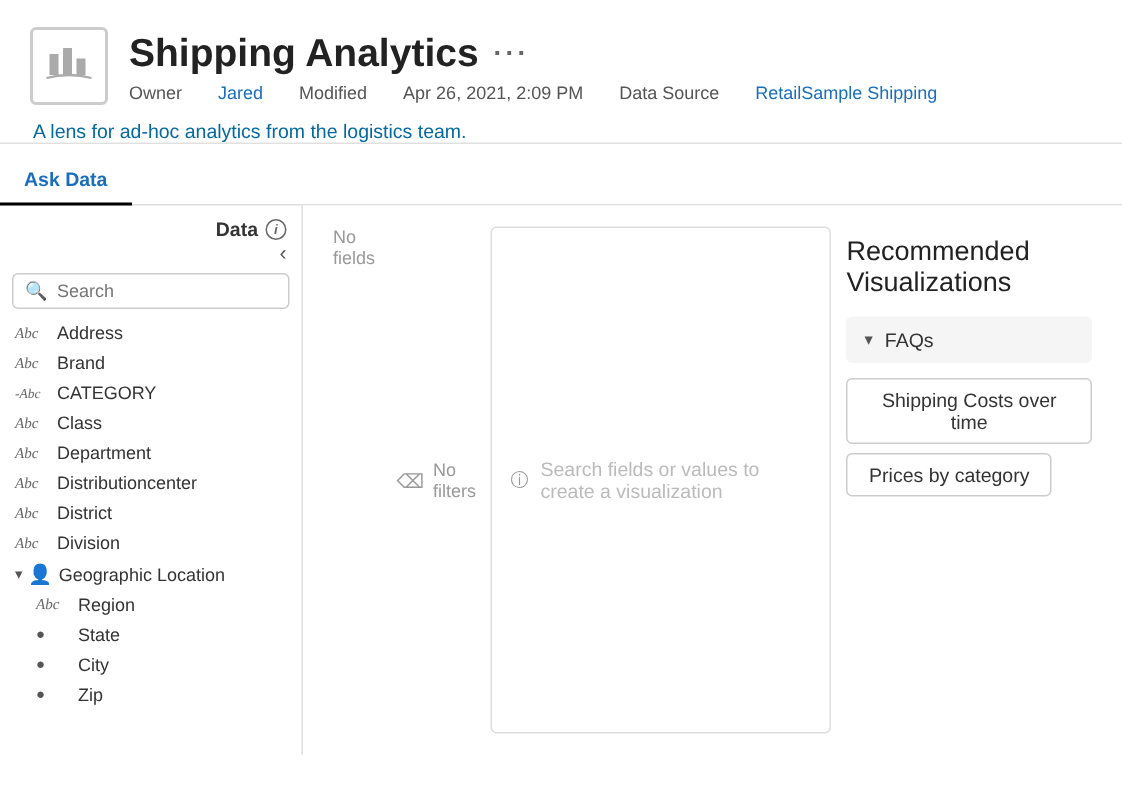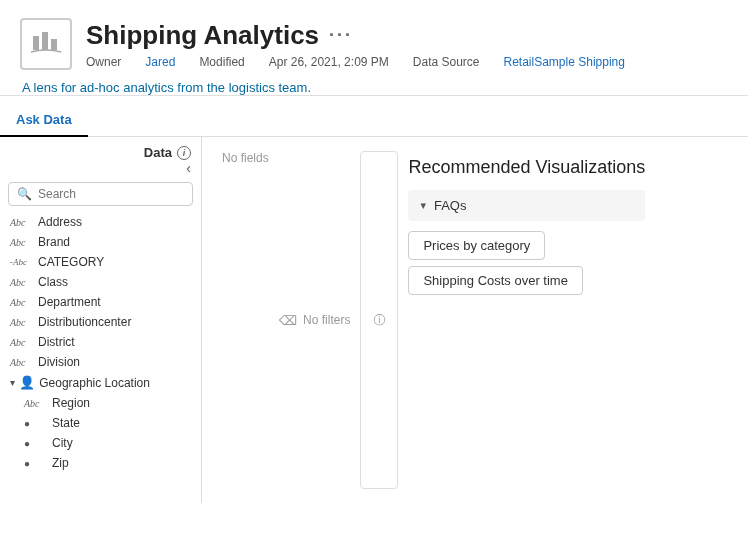--- a/index.html
+++ b/index.html
@@ -175,32 +175,33 @@
   <div class="content">
     <div class="no-fields">No fields</div>
 
     <div class="filter-row">
       <span class="filter-icon">⌫</span>
       <span>No filters</span>
     </div>
 
     <div class="search-bar-row">
       <span class="search-bar-icon">ⓘ</span>
+      <span class="search-bar-placeholder">Search fields or values to create a visualization</span>
     </div>
 
     <div class="recommended-section">
       <div class="recommended-title">Recommended Visualizations</div>
 
       <div class="faq-group">
         <div class="faq-header">
           <span class="faq-chevron">▾</span>
           <span>FAQs</span>
         </div>
       </div>
 
       <div class="viz-buttons">
+        <button class="viz-btn">Shipping Costs over time</button>
         <button class="viz-btn">Prices by category</button>
-        <button class="viz-btn">Shipping Costs over time</button>
       </div>
     </div>
   </div>
 
 </div>
 
 </body></html>

